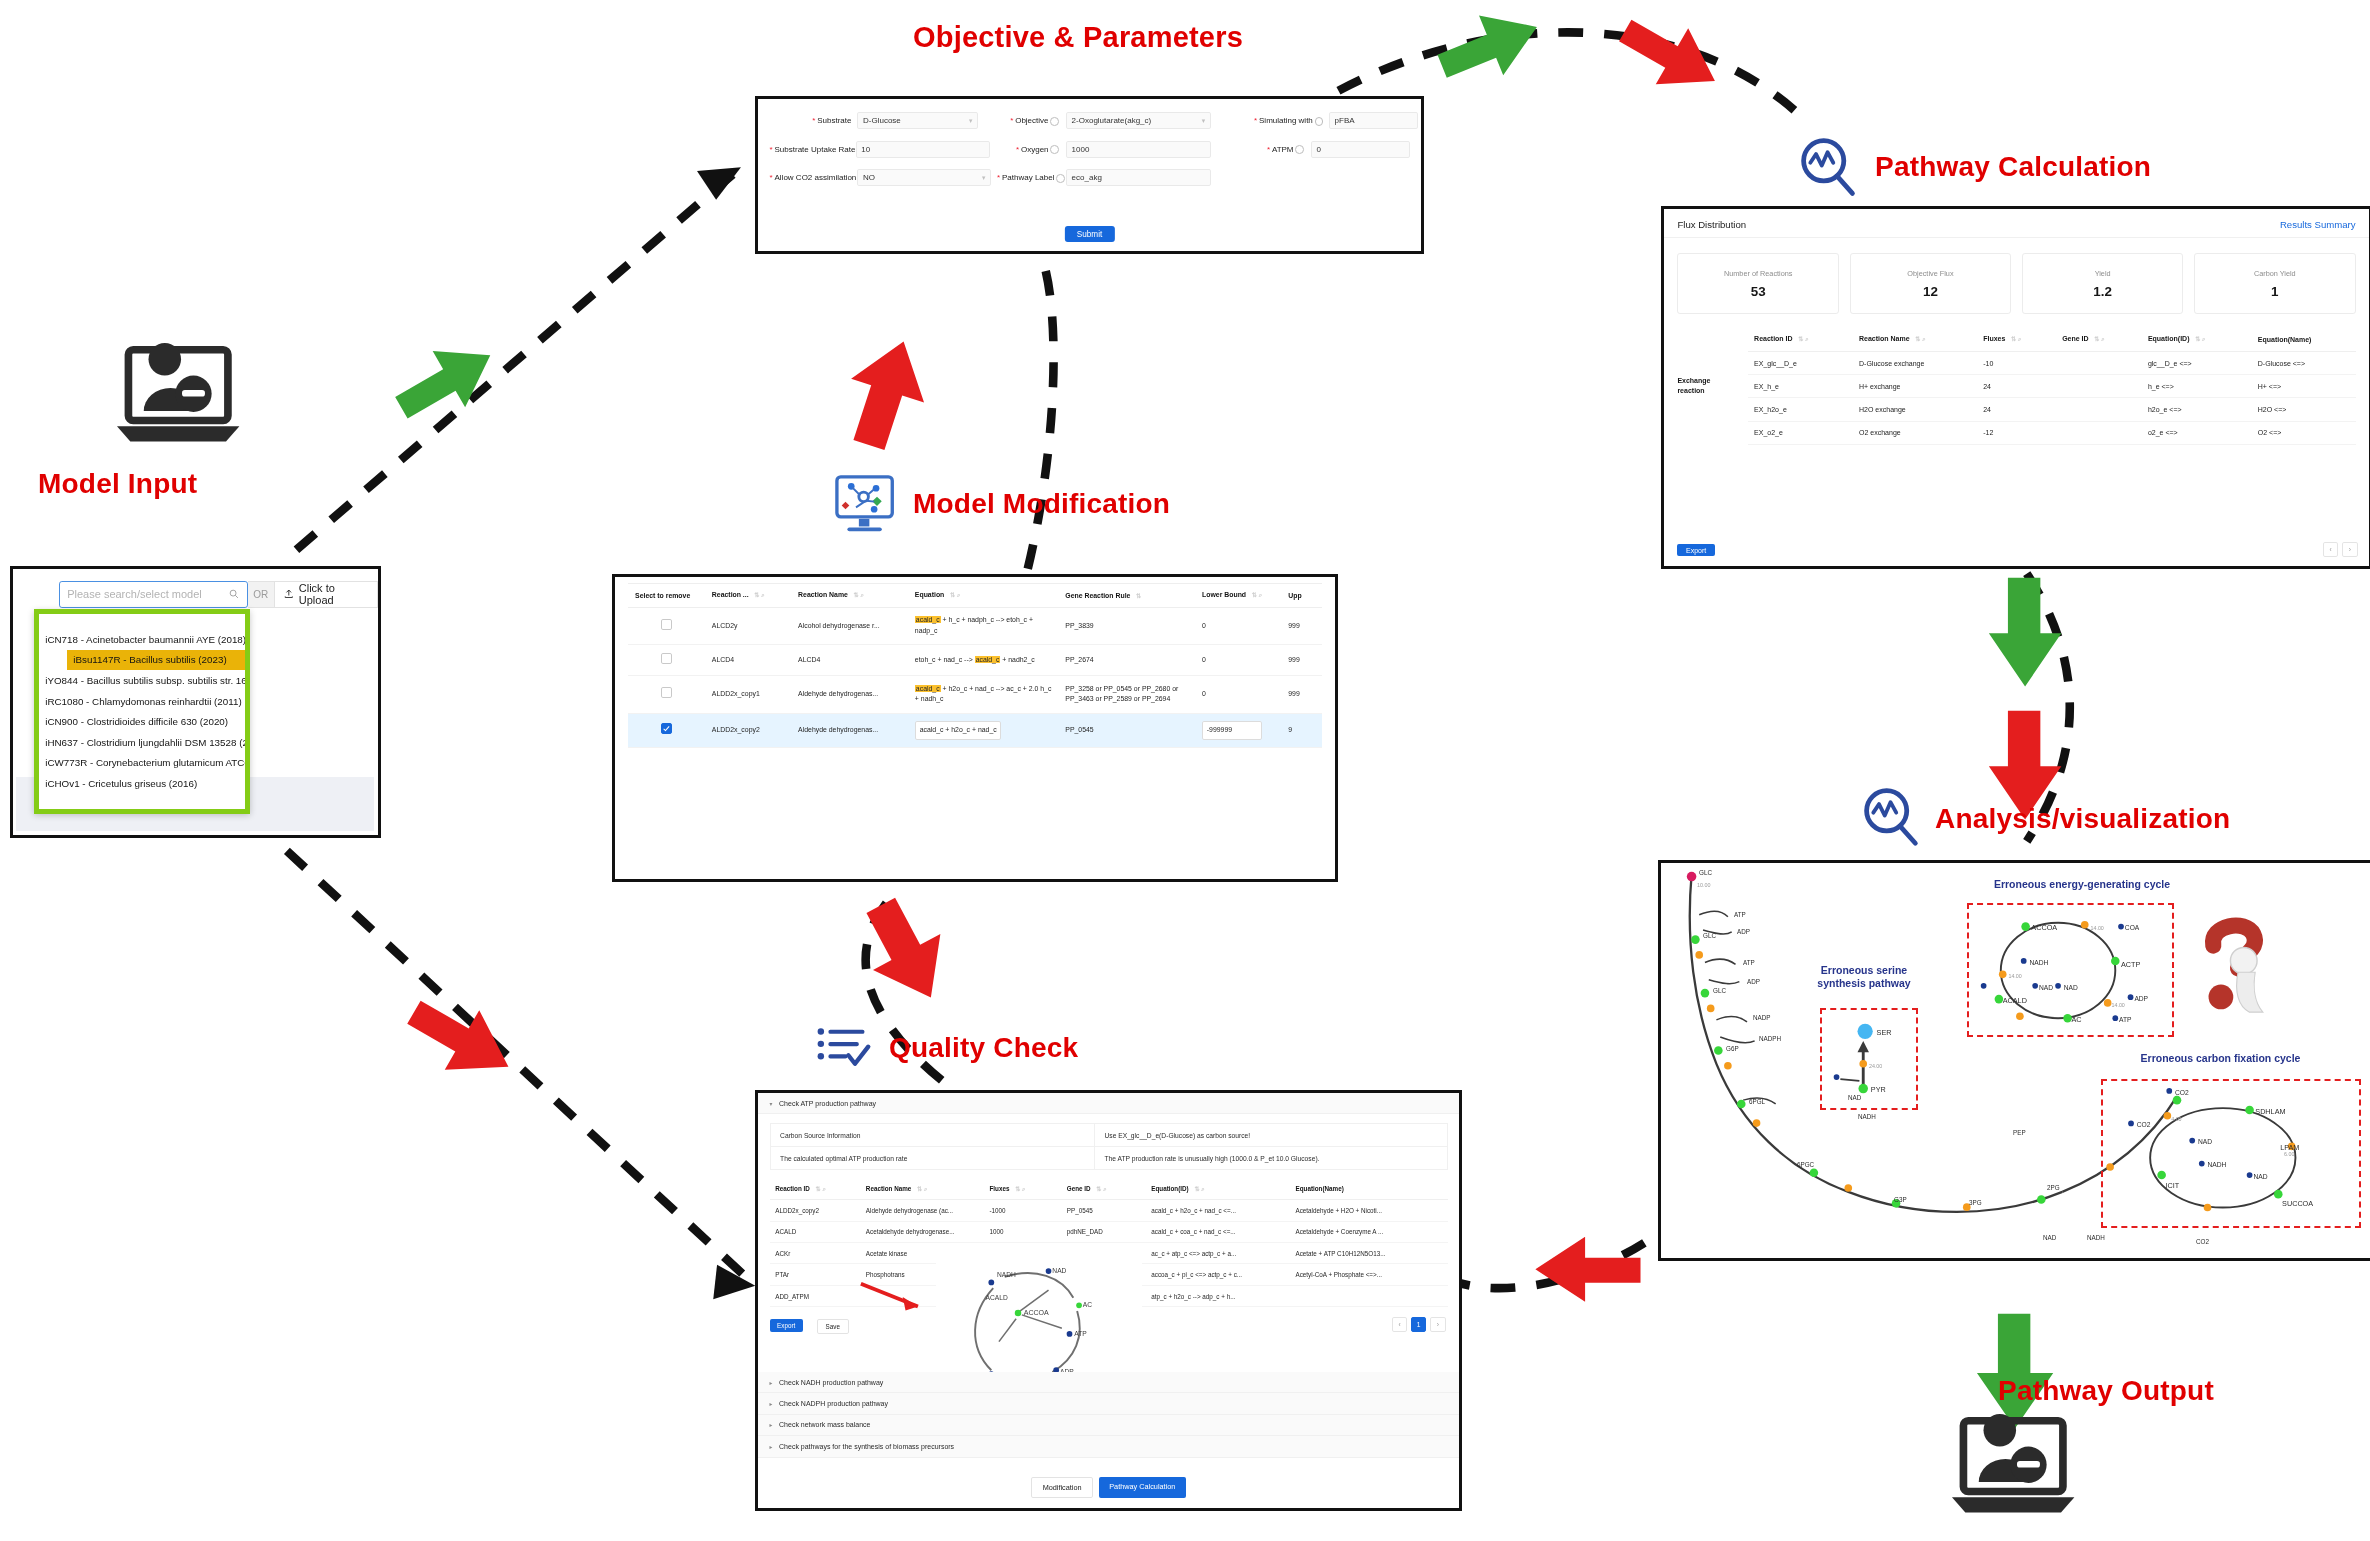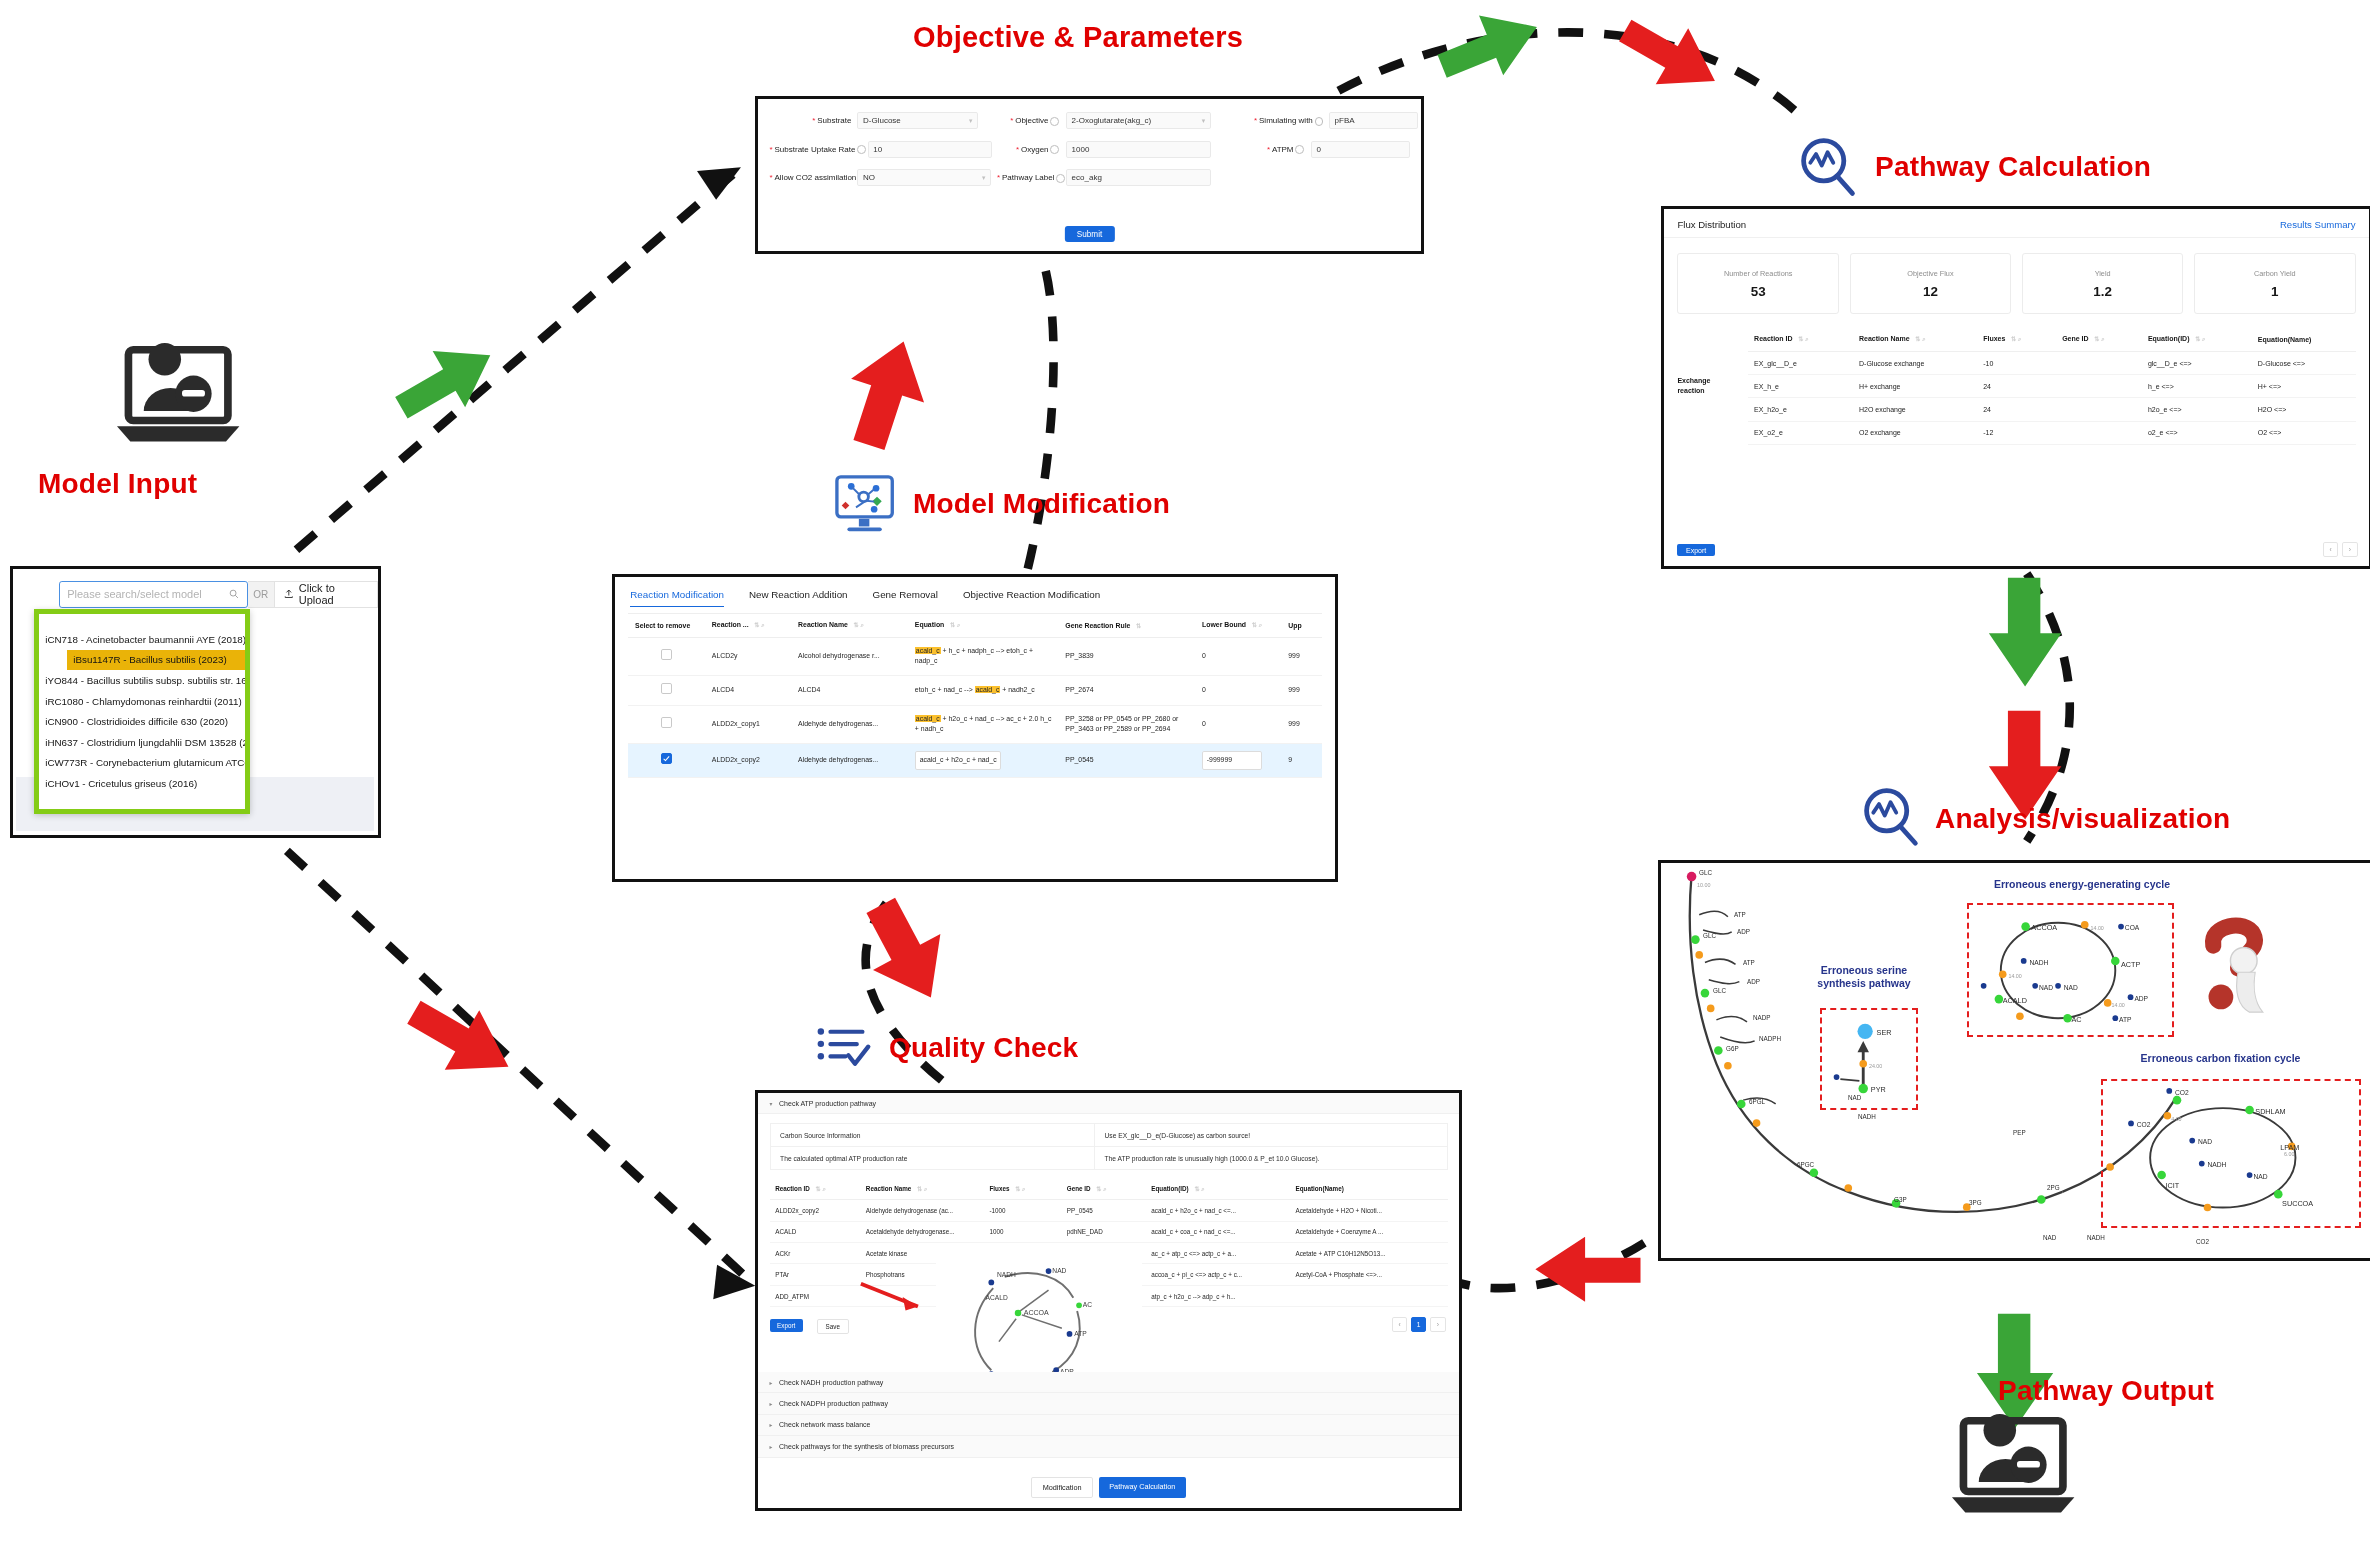--- a/index.html
+++ b/index.html
@@ -213,21 +213,21 @@
     <div class="op-col" style="left:11.5px;top:13.4px;width:222px;">
       <div class="fl">
         <div class="flabel" style="width:82px;"><span class="req">*</span><span>Substrate</span></div>
         <div class="finput" style="width:121px;margin-left:5.7px;">
           <span>D-Glucose</span>
           <span class="fcaret">▾</span>
         </div>
       </div>
       <div class="fl" style="margin-top:11.5px;">
         <div class="flabel" style="width:82px;"><span class="req">*</span><span>Substrate Uptake Rate</span><span class="qicon"></span></div>
-        <div class="finput" style="width:134px;margin-left:16px;">
+        <div class="finput" style="width:134px;margin-left:4px;">
           <span>10</span>
         </div>
       </div>
       <div class="fl" style="margin-top:11.5px;">
         <div class="flabel" style="width:82px;"><span class="req">*</span><span>Allow CO2 assimilation f...</span></div>
         <div class="finput" style="width:134px;margin-left:5.7px;">
           <span>NO</span>
           <span class="fcaret">▾</span>
         </div>
       </div>
@@ -369,26 +369,20 @@
     <circle cx="20" cy="14" r="3.5" fill="#2b6fd6"></circle>
     <circle cx="46" cy="16" r="3.5" fill="#2b6fd6"></circle>
     <rect x="44" y="26" width="7" height="7" fill="#34a853" transform="rotate(45 47 29)"></rect>
     <circle cx="44" cy="38" r="3.5" fill="#2b6fd6"></circle>
     <path d="M14,38 l-4,-4 l4,-4 l4,4 z" fill="#d0312d"></path>
     <path d="M28,22 L21,15 M37,23 L44,17 M36,29 L44,30 M34,30 L25,36" stroke="#3b6fc4" stroke-width="2" fill="none"></path>
   </svg>
   <div class="headline" style="left:913px;top:488px;font-size:28px;">Model Modification</div>
 
   <div class="panel" id="model-mod">
-    <div class="mm-tabs">
-      <div class="t active">Reaction Modification</div>
-      <div class="t">New Reaction Addition</div>
-      <div class="t">Gene Removal</div>
-      <div class="t">Objective Reaction Modification</div>
-    </div>
     <div style="padding:5.7px 13.4px 0;">
       <table class="mtable">
         <colgroup>
             <col style="width:73px">
             <col style="width:82px">
             <col style="width:111px">
             <col style="width:143px">
             <col style="width:130px">
             <col style="width:82px">
             <col style="width:38px">

